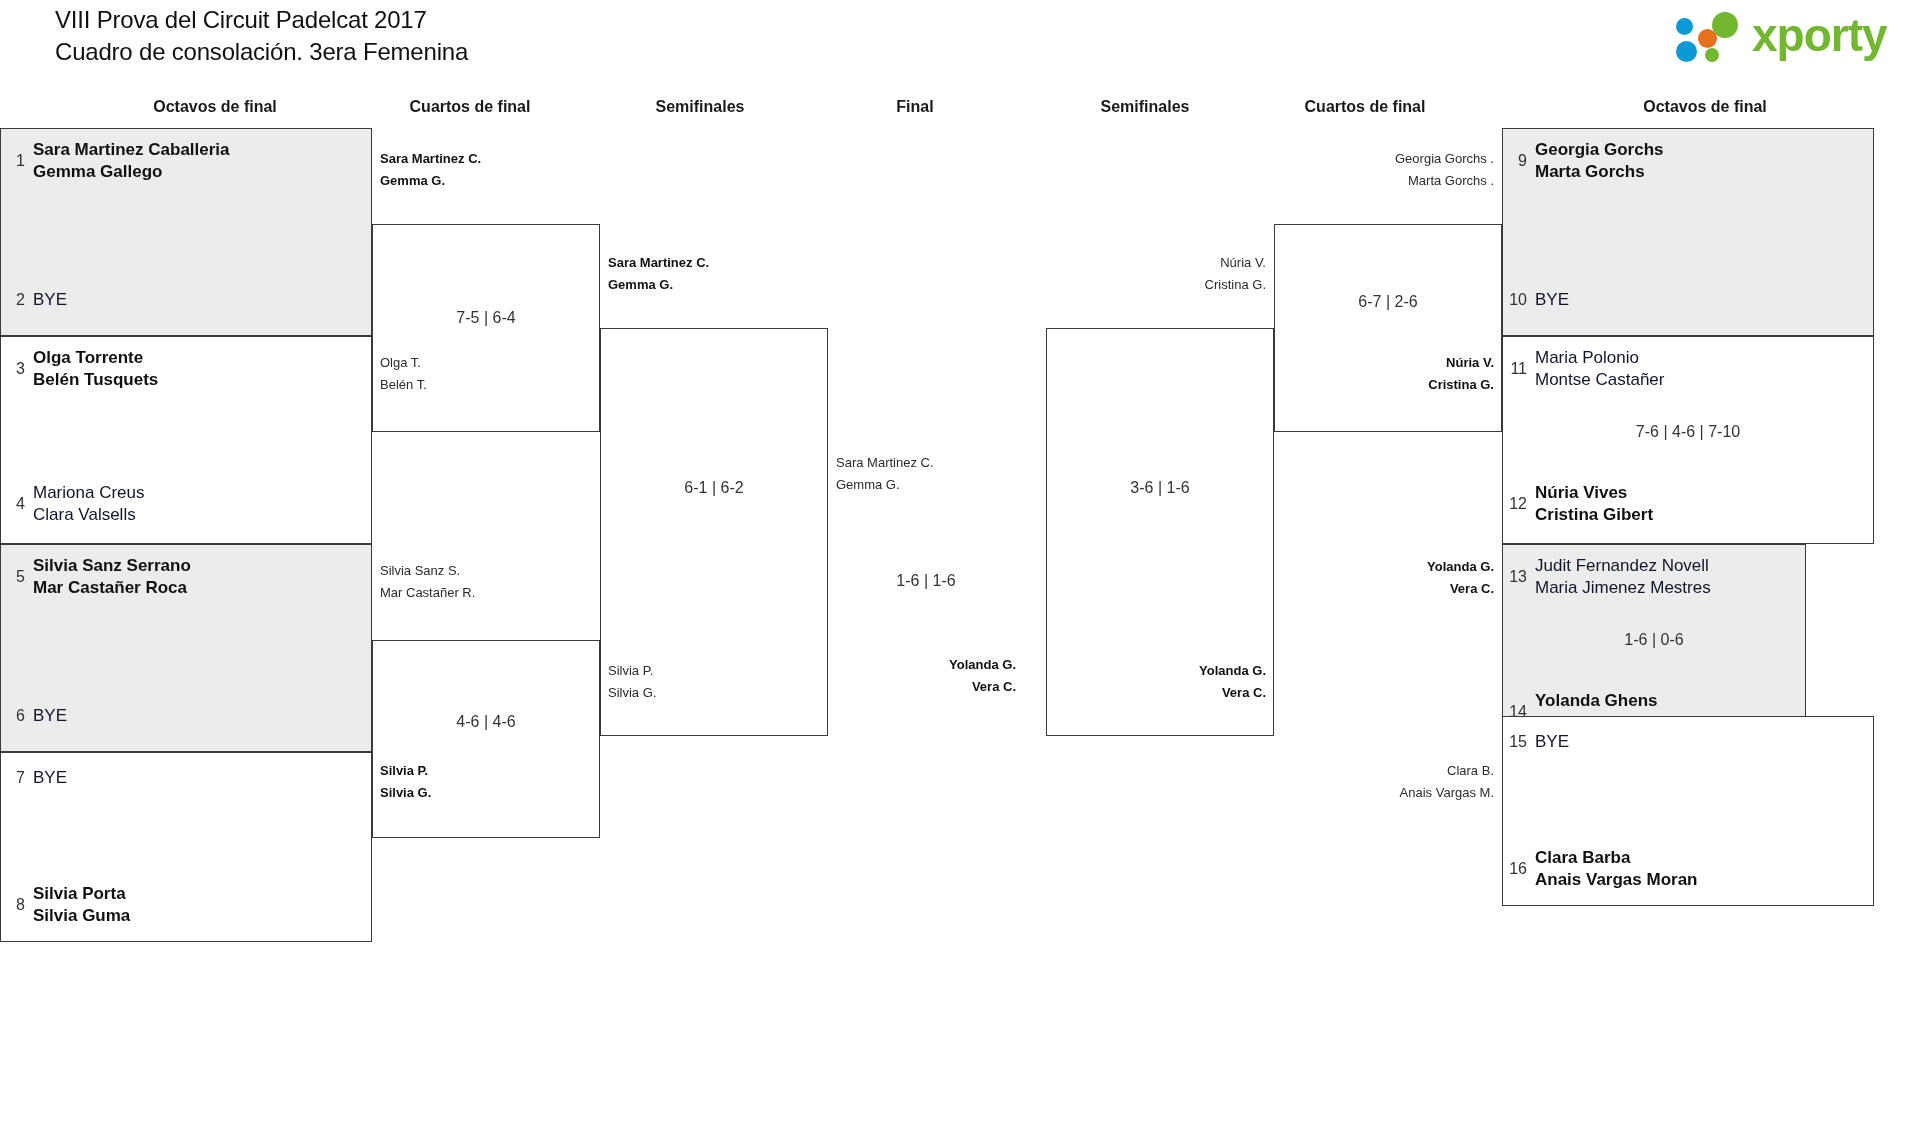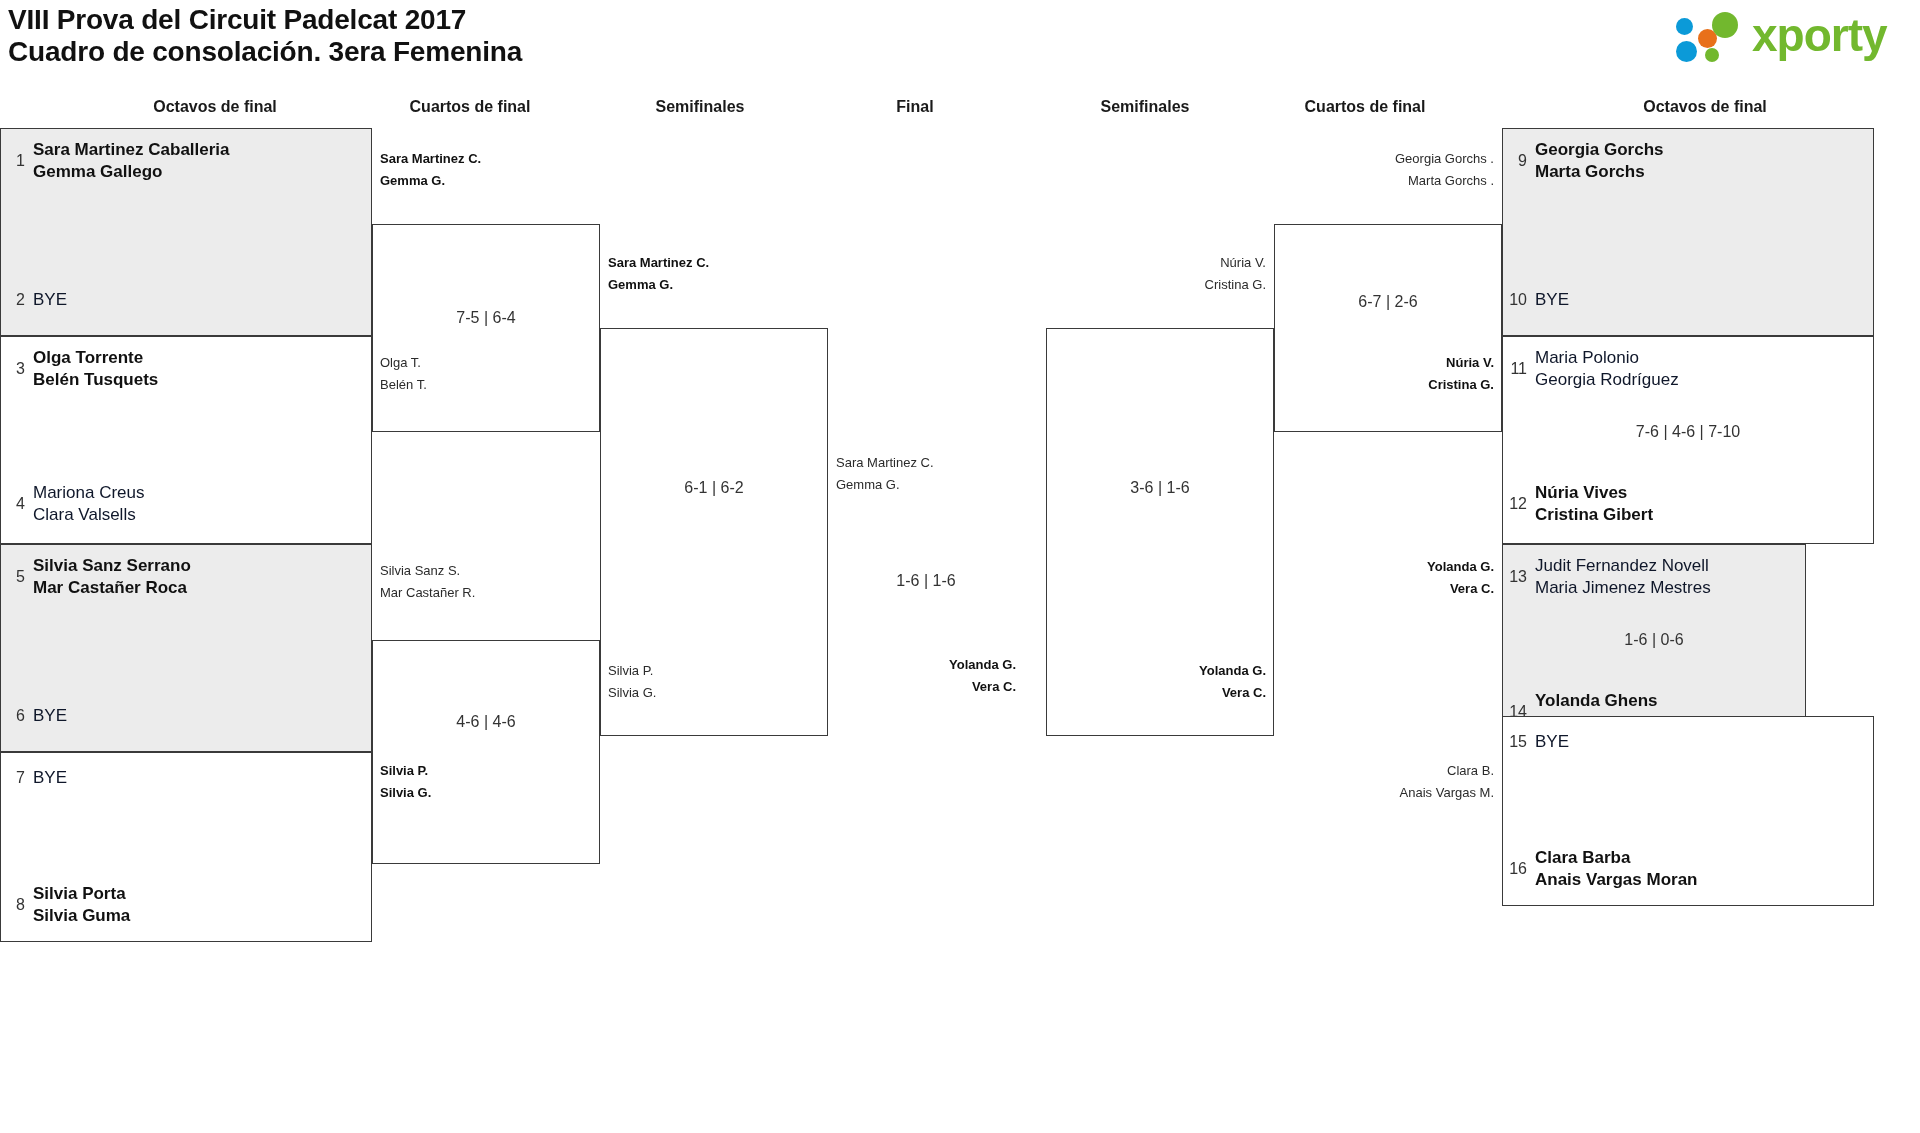--- a/index.html
+++ b/index.html
@@ -9,23 +9,24 @@
     width: 1920px; height: 1133px;
     font-family: "Liberation Sans", sans-serif;
     color: #1a1a1a;
     overflow: hidden;
   }
   #root { position: relative; width: 1920px; height: 1133px; }
 
   
   .title-block { position: absolute; left: 8px; top: 4px; }
   .title-line {
-    font-size: 28px; font-weight: bold; line-height: 32px;
+    font-size: 24px; font-weight: normal; line-height: 32px;
     letter-spacing: -0.2px; color: #111;
     white-space: nowrap;
+    margin-left: 47px;
   }
 
   .logo { position: absolute; right: 14px; top: 8px; width: 230px; height: 54px; }
   .logo-dots { position: absolute; left: 0; top: 4px; width: 80px; height: 46px; }
   .dot { position: absolute; border-radius: 50%; }
   .logo-word {
     position: absolute; left: 76px; top: 0px;
     font-size: 46px; font-weight: bold; letter-spacing: -1px;
     color: #72b82e; line-height: 54px;
   }
@@ -157,21 +158,21 @@
   <div class="box" style="left:372px; top:224px; width:228px; height:208px;">
     <div class="score" style="left:0; right:0; top:84px;">7-5 | 6-4</div>
   </div>
   <div class="label win" style="left:380px; top:148px;">
     <span>Sara Martinez C.</span><br><span>Gemma G.</span>
   </div>
   <div class="label" style="left:380px; top:352px;">
     <span>Olga T.</span><br><span>Belén T.</span>
   </div>
 
-  <div class="box" style="left:372px; top:640px; width:228px; height:224px;">
+  <div class="box" style="left:372px; top:640px; width:228px; height:198px;">
     <div class="score" style="left:0; right:0; top:72px;">4-6 | 4-6</div>
   </div>
   <div class="label" style="left:380px; top:560px;">
     <span>Silvia Sanz S.</span><br><span>Mar Castañer R.</span>
   </div>
   <div class="label win" style="left:380px; top:760px;">
     <span>Silvia P.</span><br><span>Silvia G.</span>
   </div>
 
   <div class="box" style="left:600px; top:328px; width:228px; height:408px;">
@@ -231,21 +232,21 @@
       <span class="seed">10</span>
       <span class="names">BYE</span>
     </div>
   </div>
 
   <div class="box" style="left:1502px; top:336px; width:372px; height:208px;">
     <div class="slot" style="left:6px; top:10px;">
       <span class="seed">11</span>
       <span class="names">
         <span>Maria Polonio</span>
-        <span class="l2">Georgia Rodríguez</span>
+        <span class="l2">Montse Castañer</span>
       </span>
     </div>
     <div class="score" style="left:0; right:0; top:86px;">7-6 | 4-6 | 7-10</div>
     <div class="slot" style="left:6px; top:145px;">
       <span class="seed">12</span>
       <span class="names win">
         <span>Núria Vives</span>
         <span class="l2">Cristina Gibert</span>
       </span>
     </div>

